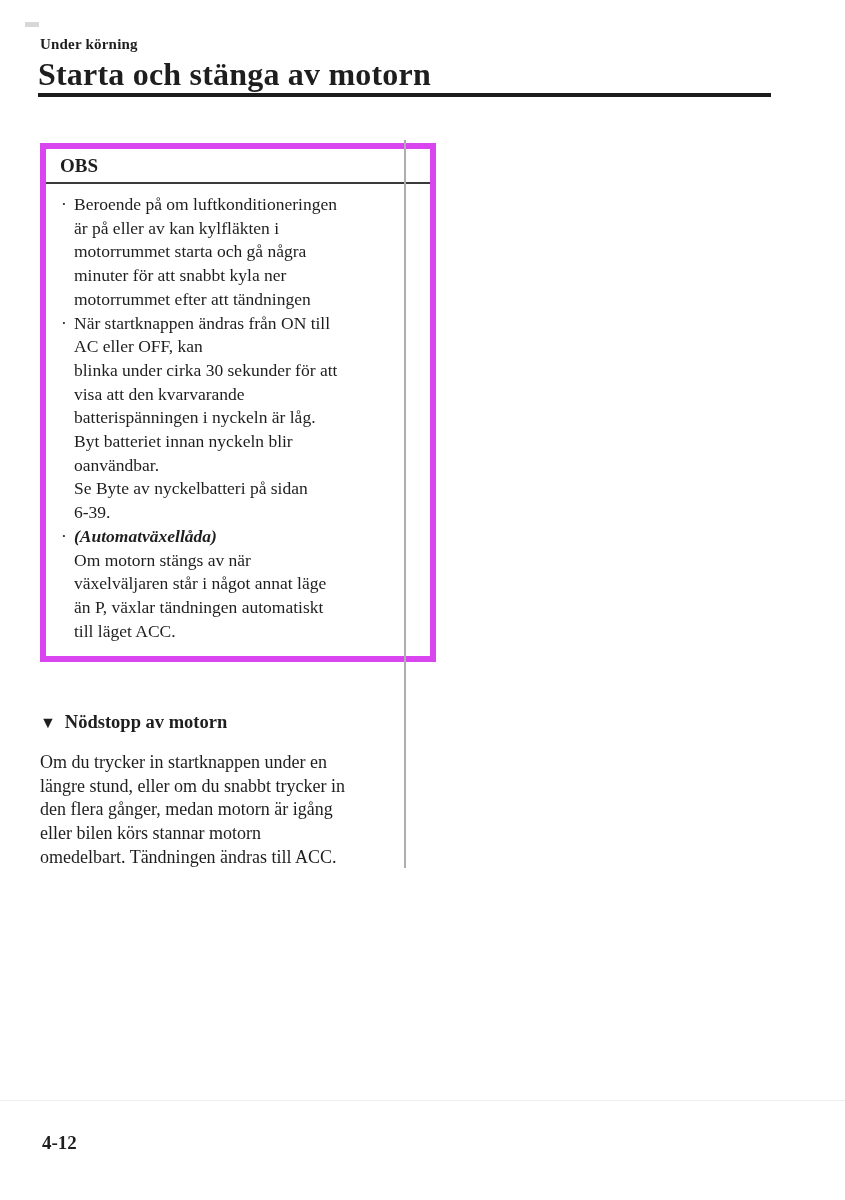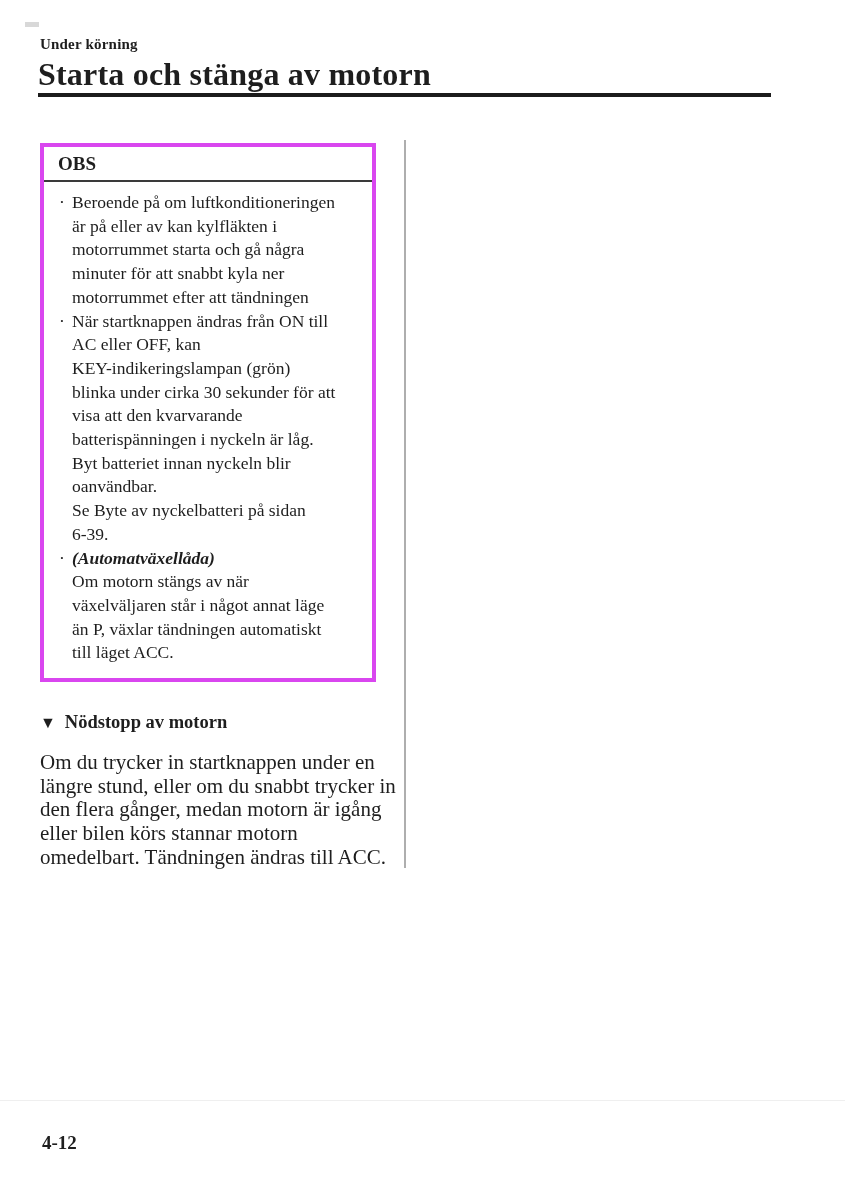--- a/index.html
+++ b/index.html
@@ -19,22 +19,22 @@
     position: absolute; left: 38px; top: 56px;
     font-size: 32px; font-weight: bold; letter-spacing: 0.2px;
     white-space: nowrap;
   }
   .title-rule {
     position: absolute; left: 38px; top: 93px;
     width: 733px; height: 4px; background: #1c1c1c;
   }
   .obs-box {
     position: absolute; left: 40px; top: 143px;
-    width: 336px;
-    border: 4px solid #d946ef;
+    width: 396px;
+    border: 6px solid #d946ef;
     box-sizing: border-box;
     background: #ffffff;
   }
   .obs-title {
     font-size: 19px; font-weight: bold;
     padding: 6px 14px 5px 14px;
     border-bottom: 2px solid #3a3a3a;
   }
   .obs-body {
     padding: 9px 6px 13px 15px;
@@ -53,21 +53,21 @@
     font-size: 18.5px; font-weight: bold;
     display: flex; align-items: center;
     white-space: nowrap;
   }
   .triangle-icon {
     font-size: 16px; margin-right: 9px;
     letter-spacing: 0;
   }
   .body-paragraph {
     position: absolute; left: 40px; top: 751px;
-    font-size: 21px; line-height: 23.7px;
+    font-size: 18px; line-height: 23.7px;
   }
   .column-divider {
     position: absolute; left: 404px; top: 140px;
     width: 2px; height: 728px; background: #aeaeae;
   }
   .footer-rule {
     position: absolute; left: 0px; top: 1100px;
     width: 845px; height: 1px; background: #efefef;
   }
   .page-number {
@@ -103,21 +103,20 @@
           <div class="line">minuter för att snabbt kyla ner</div>
           <div class="line">motorrummet efter att tändningen</div>
         </div>
       </div>
 
       <div class="bullet-item">
         <div class="bullet-marker">·</div>
         <div>
           <div class="line">När startknappen ändras från ON till</div>
           <div class="line">AC eller OFF, kan</div>
-          <div class="line">KEY-indikeringslampan (grön)</div>
           <div class="line">blinka under cirka 30 sekunder för att</div>
           <div class="line">visa att den kvarvarande</div>
           <div class="line">batterispänningen i nyckeln är låg.</div>
           <div class="line">Byt batteriet innan nyckeln blir</div>
           <div class="line">oanvändbar.</div>
           <div class="line">Se Byte av nyckelbatteri på sidan</div>
           <div class="line">6-39.</div>
         </div>
       </div>
 

